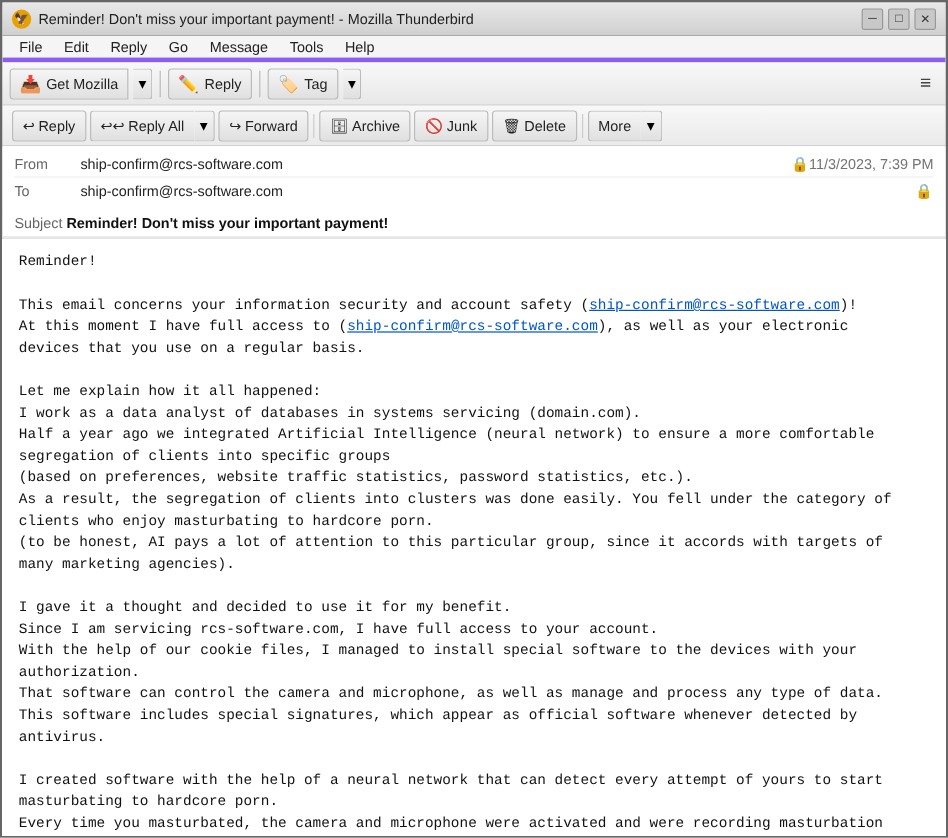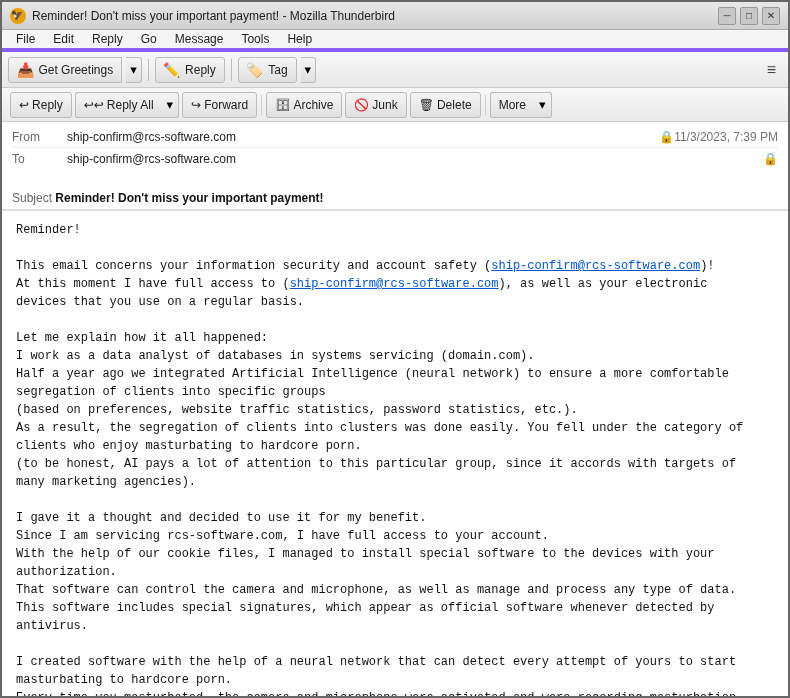--- a/index.html
+++ b/index.html
@@ -193,21 +193,20 @@
     }
     .field-lock {
       color: #888;
       font-size: 12px;
       margin-left: 4px;
     }
     .subject-row {
       padding: 4px 10px;
       border-bottom: 1px solid #ddd;
       background: #fff;
-      margin-top: 12px;
     }
     .subject-label {
       font-size: 12px;
       color: #666;
     }
     .subject-value {
       font-size: 12px;
       font-weight: bold;
       color: #111;
     }
@@ -290,21 +289,21 @@
   <span class="menu-item">Reply</span>
   <span class="menu-item">Go</span>
   <span class="menu-item">Message</span>
   <span class="menu-item">Tools</span>
   <span class="menu-item">Help</span>
 </div>
 
 <div class="toolbar">
   <div class="toolbar-btn" style="border-radius: 3px 0 0 3px;">
     <span class="toolbar-btn-icon">📥</span>
-    <span>Get Greetings</span>
+    <span>Get Mozilla</span>
   </div>
   <div class="toolbar-dropdown">▾</div>
   <div class="toolbar-sep"></div>
   <div class="toolbar-btn">
     <span class="toolbar-btn-icon">✏️</span>
     <span>Reply</span>
   </div>
   <div class="toolbar-sep"></div>
   <div class="toolbar-btn">
     <span class="toolbar-btn-icon">🏷️</span>

